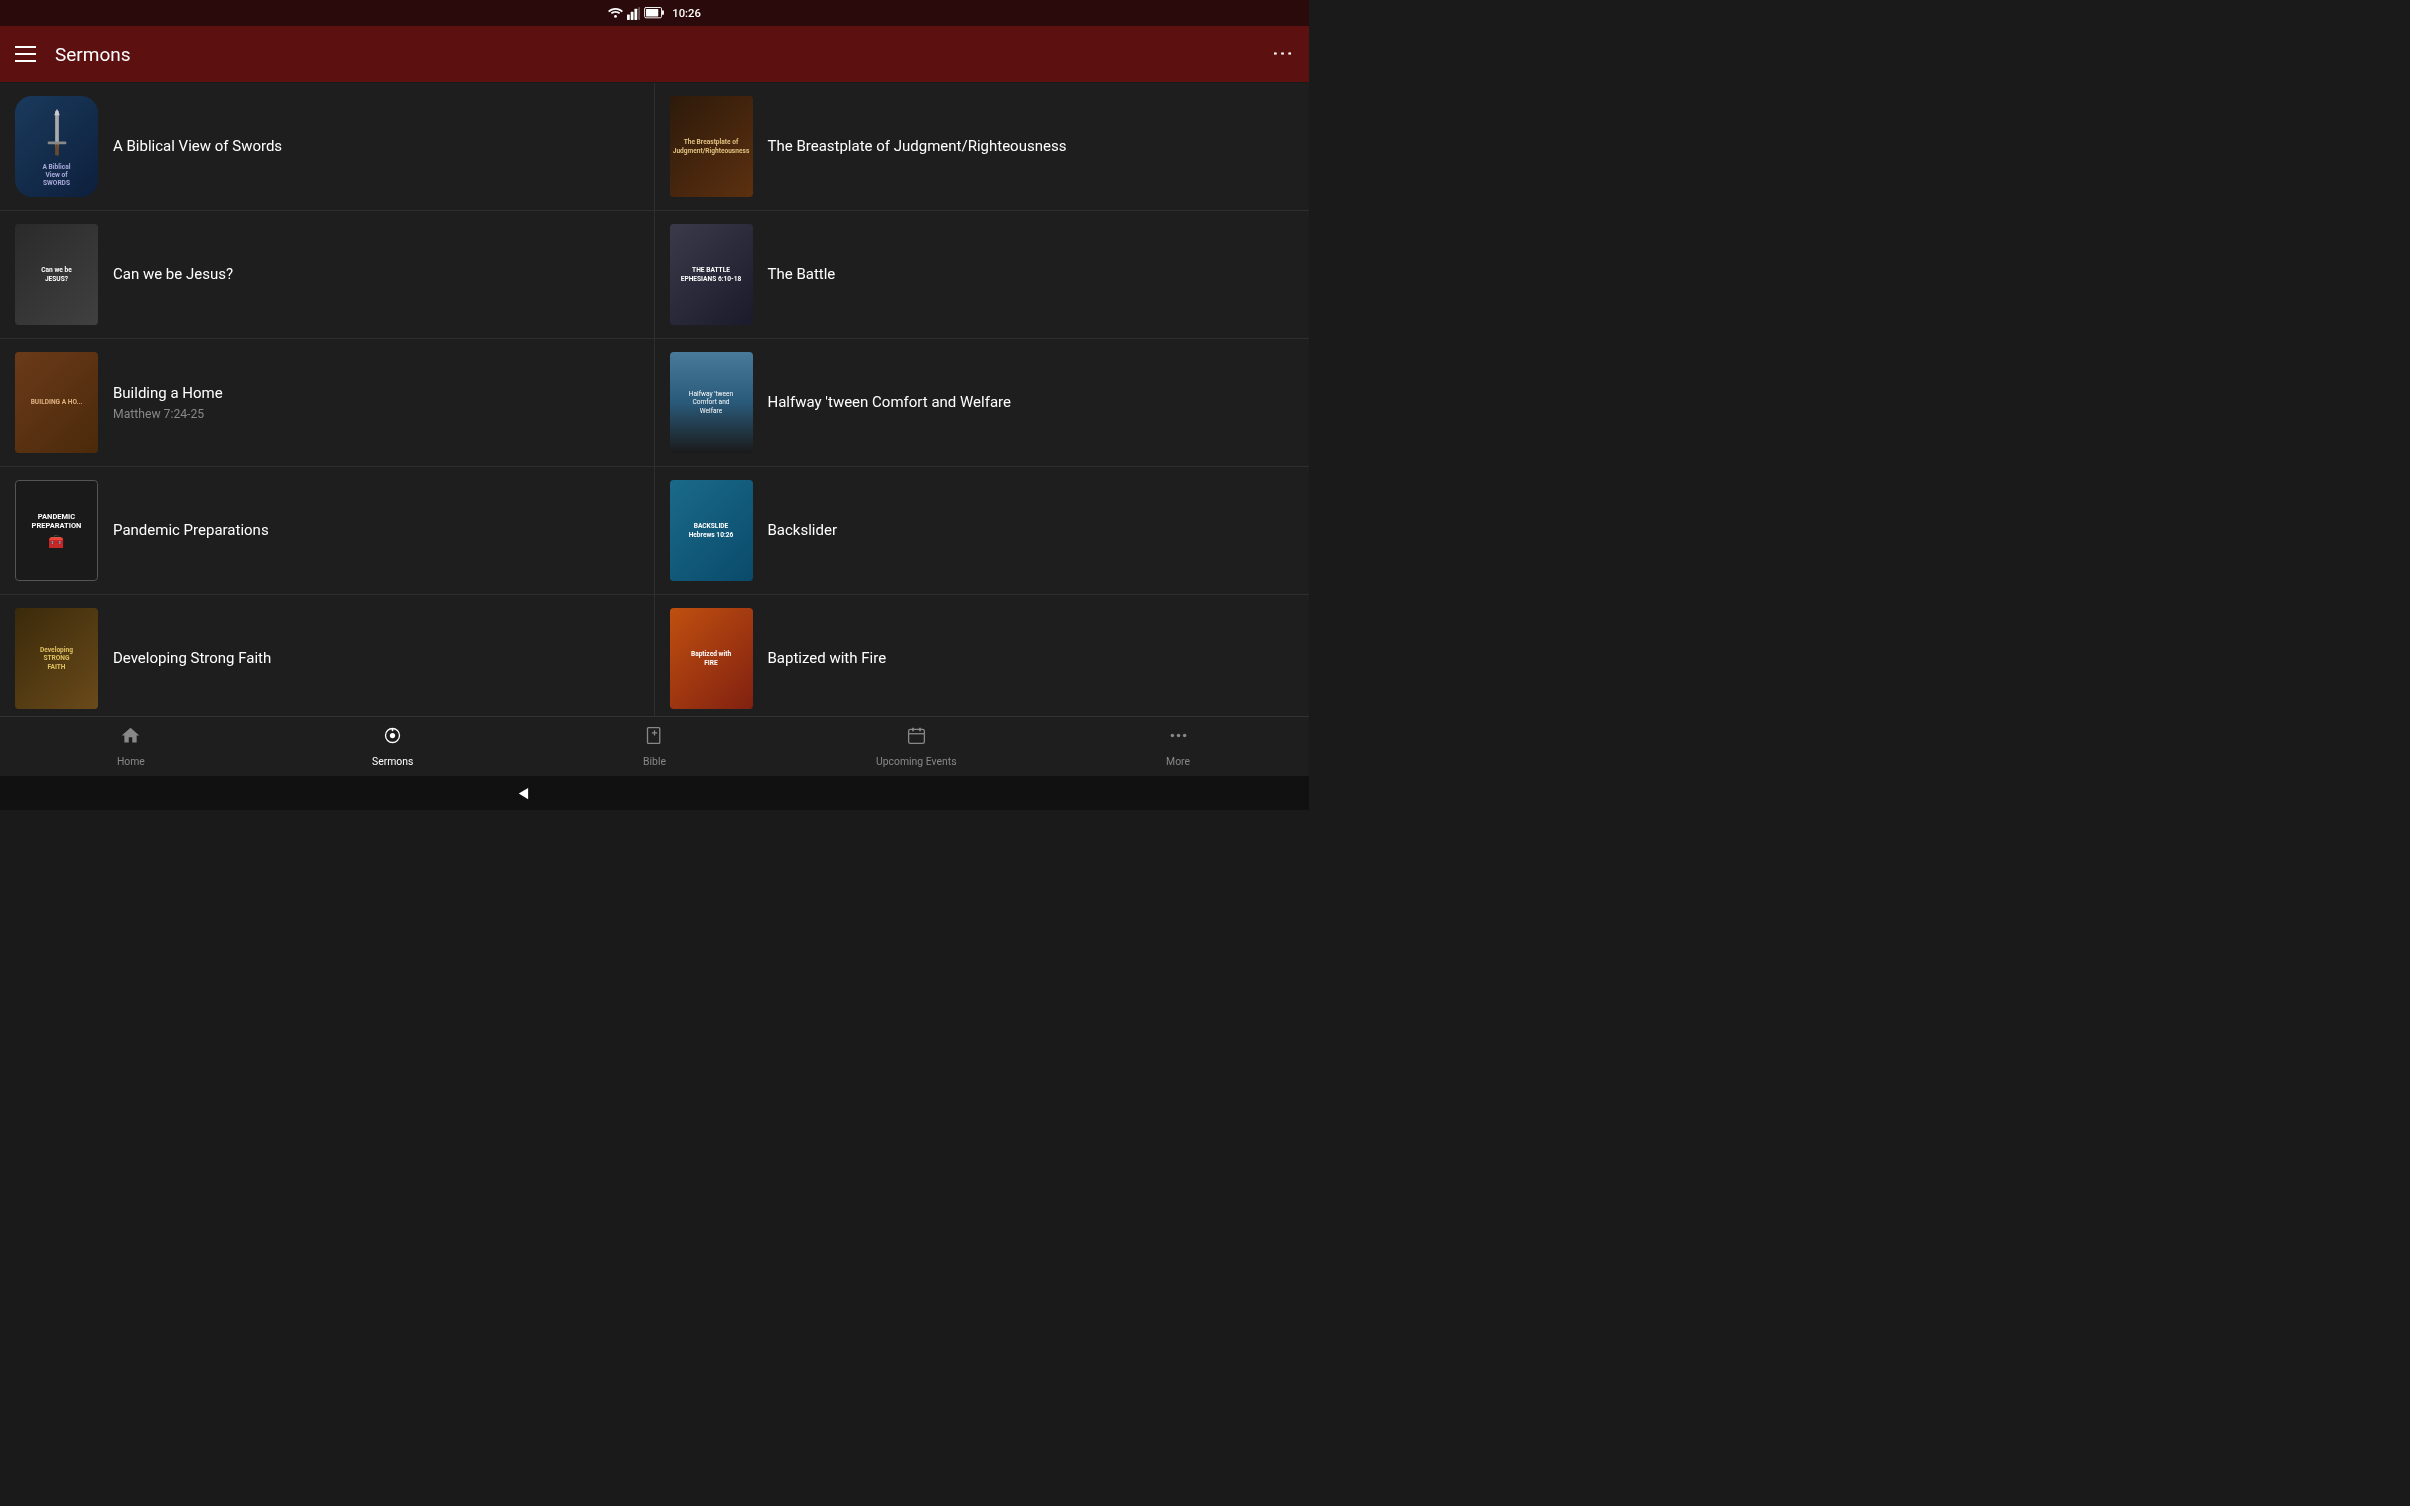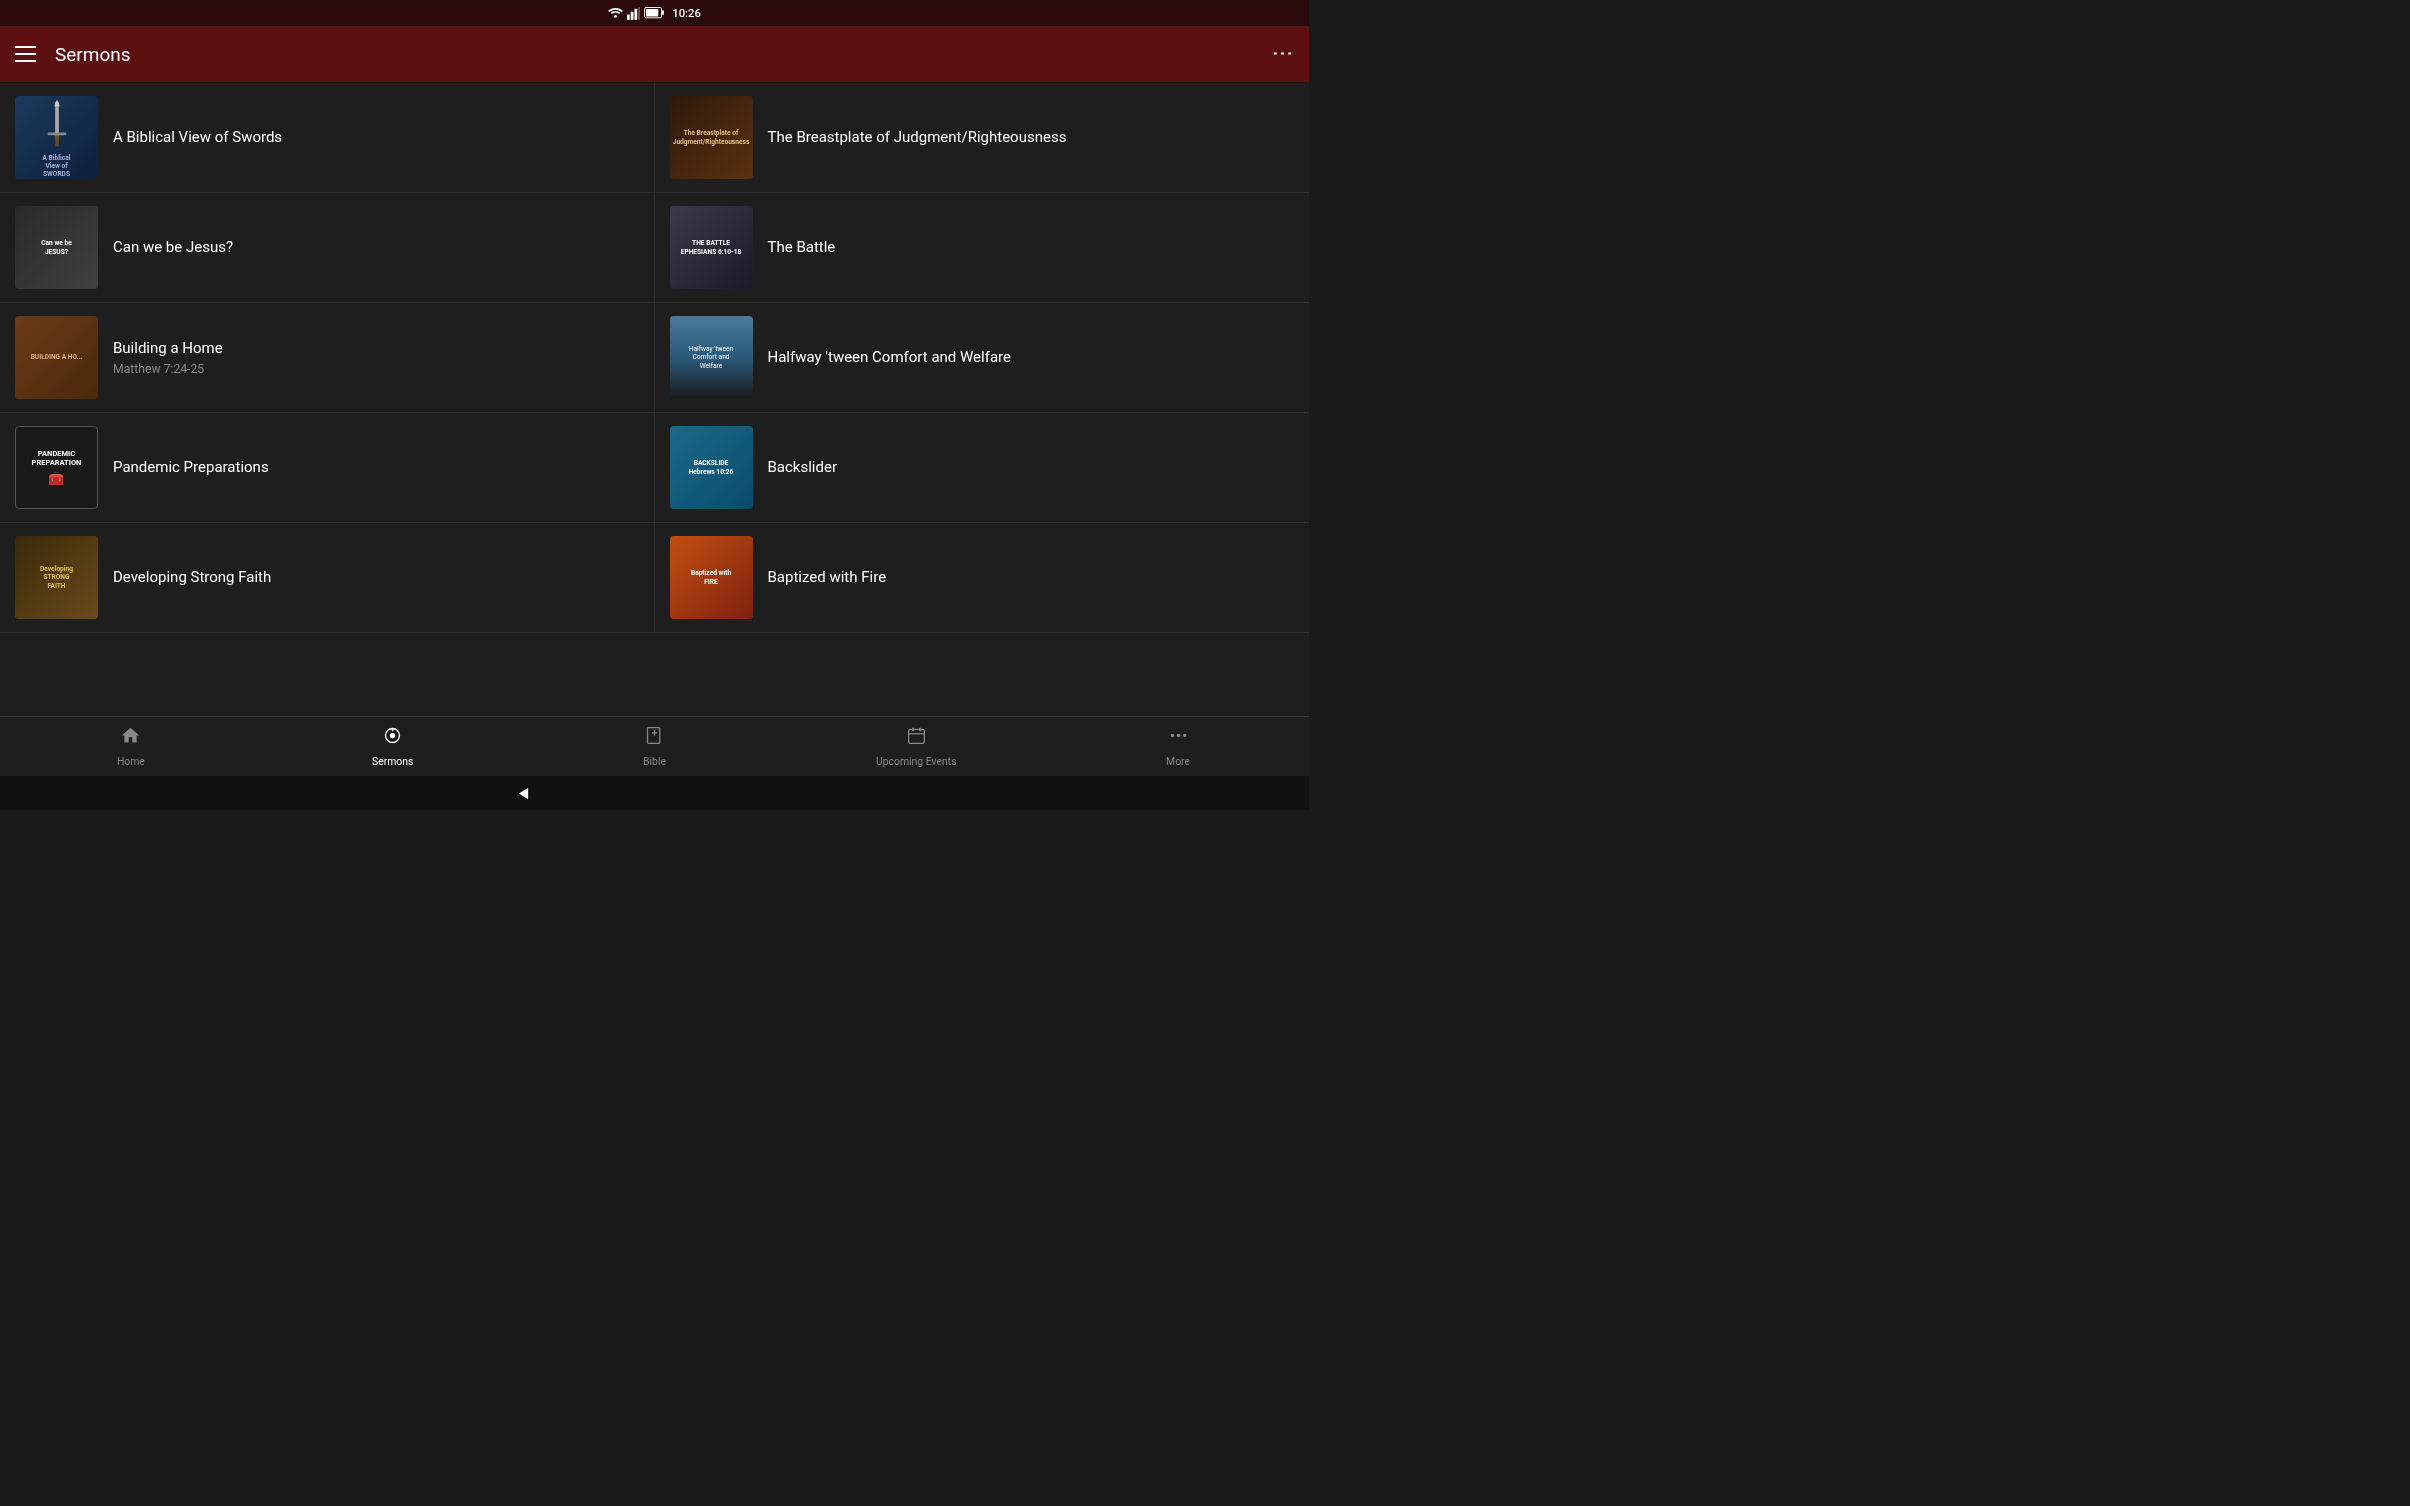--- a/index.html
+++ b/index.html
@@ -98,21 +98,21 @@
       align-items: center;
       padding: 13px 15px;
       border-bottom: 0.9px solid #2e2e2e;
       cursor: pointer;
       gap: 15px;
       min-height: 94px;
     }
 
     .sermon-thumbnail {
       width: 83px;
-      height: 83px;
+      height: 101px;
       flex-shrink: 0;
       border-radius: 3.8px;
       overflow: hidden;
       background: #333;
       display: flex;
       align-items: center;
       justify-content: center;
       font-size: 9.4px;
       text-align: center;
       color: #aaa;
@@ -123,20 +123,21 @@
       background: linear-gradient(135deg, #1a3a5c 0%, #0d1f3c 100%);
       position: relative;
       display: flex;
       flex-direction: column;
       align-items: center;
       justify-content: center;
       color: #fff;
       font-size: 8.5px;
       font-weight: bold;
       text-align: center;
+      border-radius: 17px;
     }
     .thumb-breastplate {
       background: linear-gradient(135deg, #2d1a0a 0%, #5c3010 100%);
       display: flex;
       align-items: center;
       justify-content: center;
       flex-direction: column;
       color: #e0c080;
       font-size: 6.6px;
       font-weight: bold;

